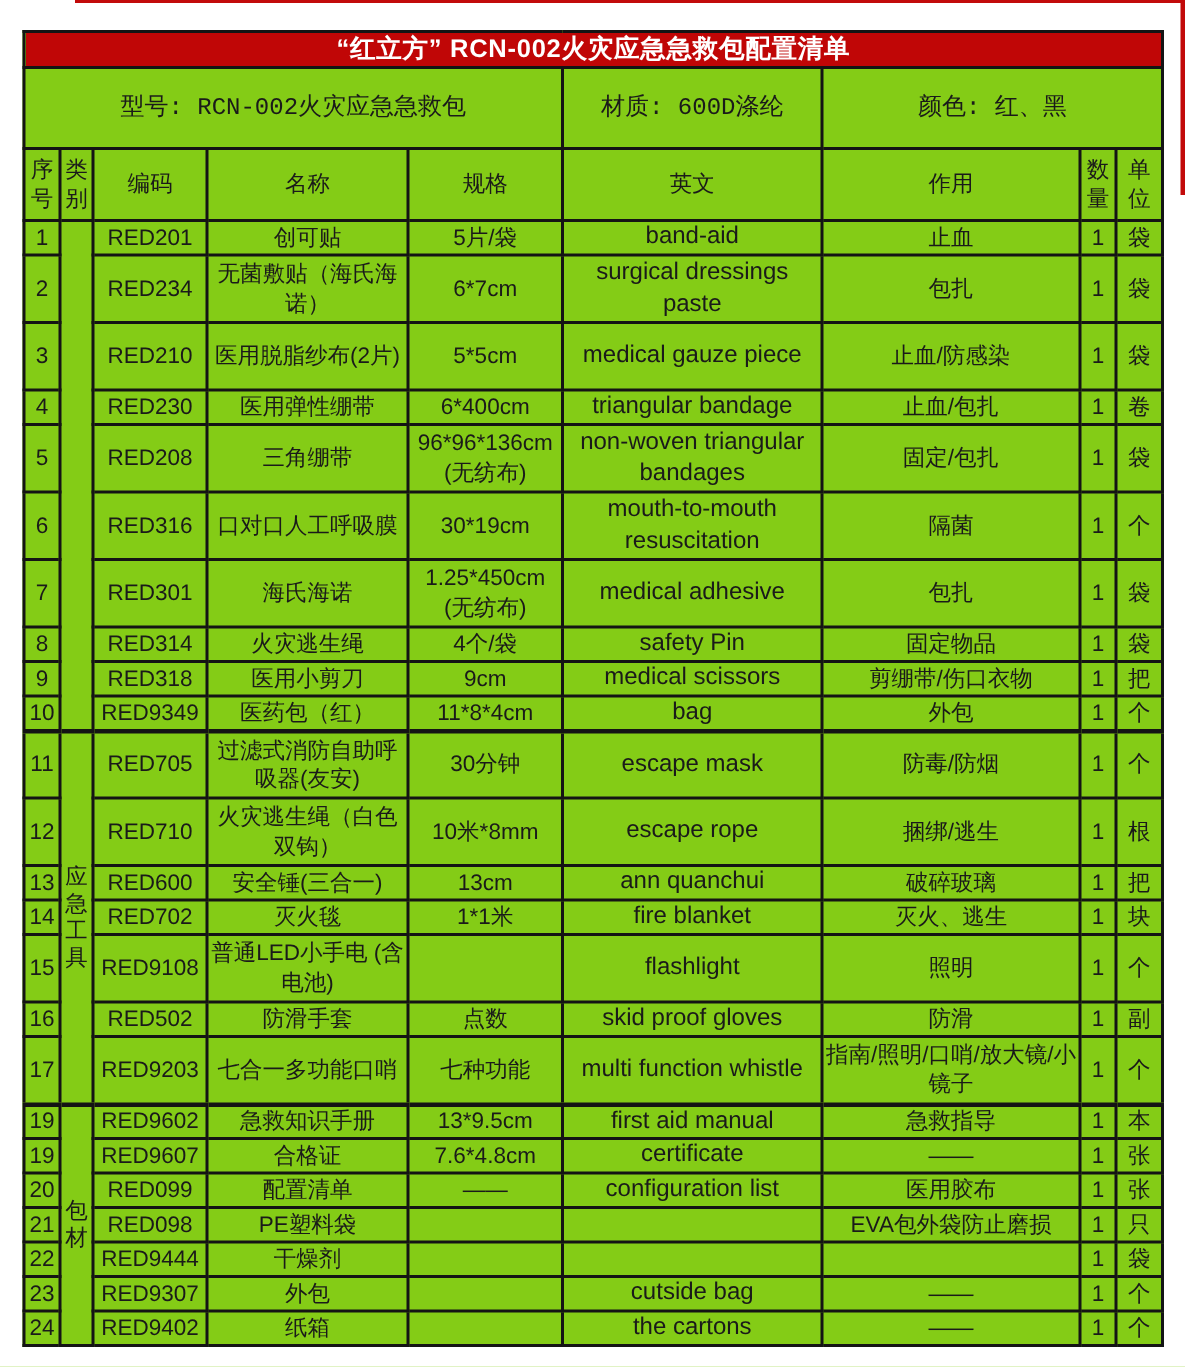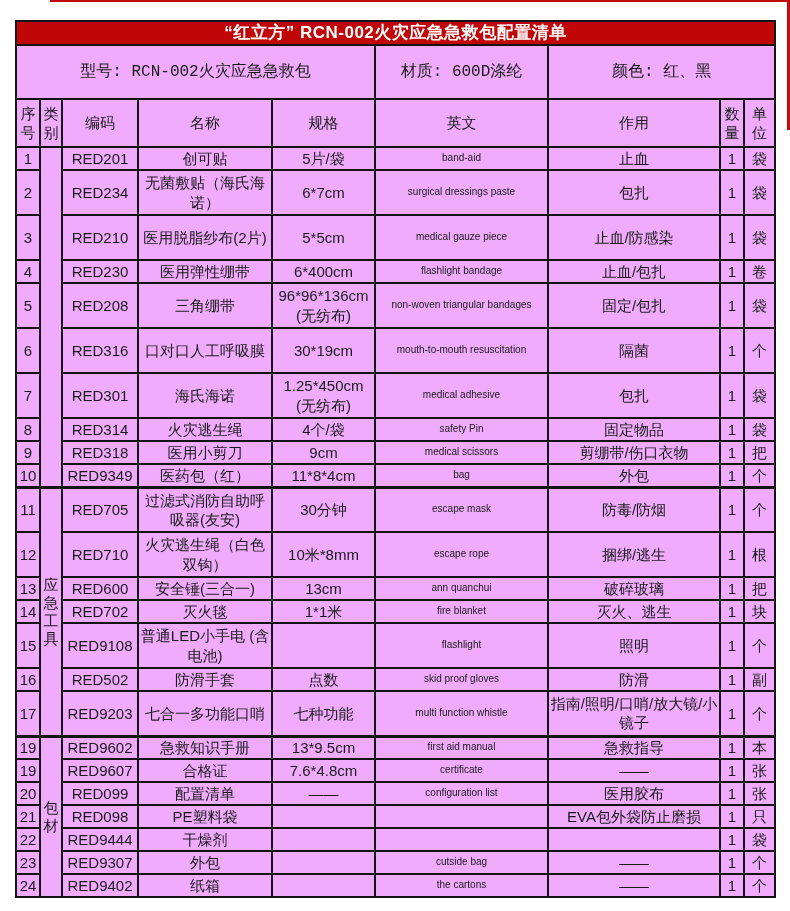--- a/index.html
+++ b/index.html
@@ -1,33 +1,33 @@
 <!DOCTYPE html>
 <html><head>
 <meta charset="utf-8">
 <style>
   html,body{margin:0;padding:0;background:#fff;}
   body{width:790px;height:911px;position:relative;overflow:hidden;
        font-family:"Liberation Sans","DejaVu Sans",sans-serif;color:#1a1a1a;}
   .edge-top{position:absolute;top:0;left:50px;right:0;height:2px;background:#c20a0a;}
   .edge-right{position:absolute;top:0;right:0;width:3px;height:130px;background:#c20a0a;}
   table.sheet{border-collapse:collapse;table-layout:fixed;width:759px;
-              position:absolute;left:15px;top:20px;background:#f0abfc;padding-left:42px;}
+              position:absolute;left:15px;top:20px;background:#84cc16;padding-left:42px;}
   td{border:2px solid #141414;text-align:center;vertical-align:middle;
      font-size:15px;line-height:1.28;padding:0 1px;overflow:hidden;}
   tr.title-row td{background:#c00606;color:#ffffff;font-weight:bold;font-size:17px;
                   height:22px;line-height:1.1;letter-spacing:.5px;}
   tr.info-row td{height:52px;font-size:16px;font-family:Liberation Mono, monospace;}
   tr.head-row td{height:46px;font-size:15px;}
   tr.r1{height:23px;} tr.r2{height:45px;}
   tr.sec td{border-top-width:3px;}
   td.catcell{padding:0;}
   .vtext{display:block;width:16px;margin:1px auto;word-break:break-all;
          line-height:1.2;font-size:15px;}
-  td.en{font-size:10px;}
+  td.en{font-size:16px;}
 </style>
 </head>
 <body>
 
 <div class="edge-top"></div>
 <div class="edge-right"></div>
 
 <table class="sheet">
 <colgroup>
   <col style="width:24px">
@@ -92,21 +92,21 @@
         <td class="en">medical gauze piece</td>
         <td>止血/防感染</td>
         <td>1</td>
         <td>袋</td>
       </tr>
 <tr class="r1">
         <td>4</td>
         <td>RED230</td>
         <td>医用弹性绷带</td>
         <td>6*400cm</td>
-        <td class="en">flashlight bandage</td>
+        <td class="en">triangular bandage</td>
         <td>止血/包扎</td>
         <td>1</td>
         <td>卷</td>
       </tr>
 <tr class="r2">
         <td>5</td>
         <td>RED208</td>
         <td>三角绷带</td>
         <td>96*96*136cm (无纺布)</td>
         <td class="en">non-woven triangular bandages</td>

